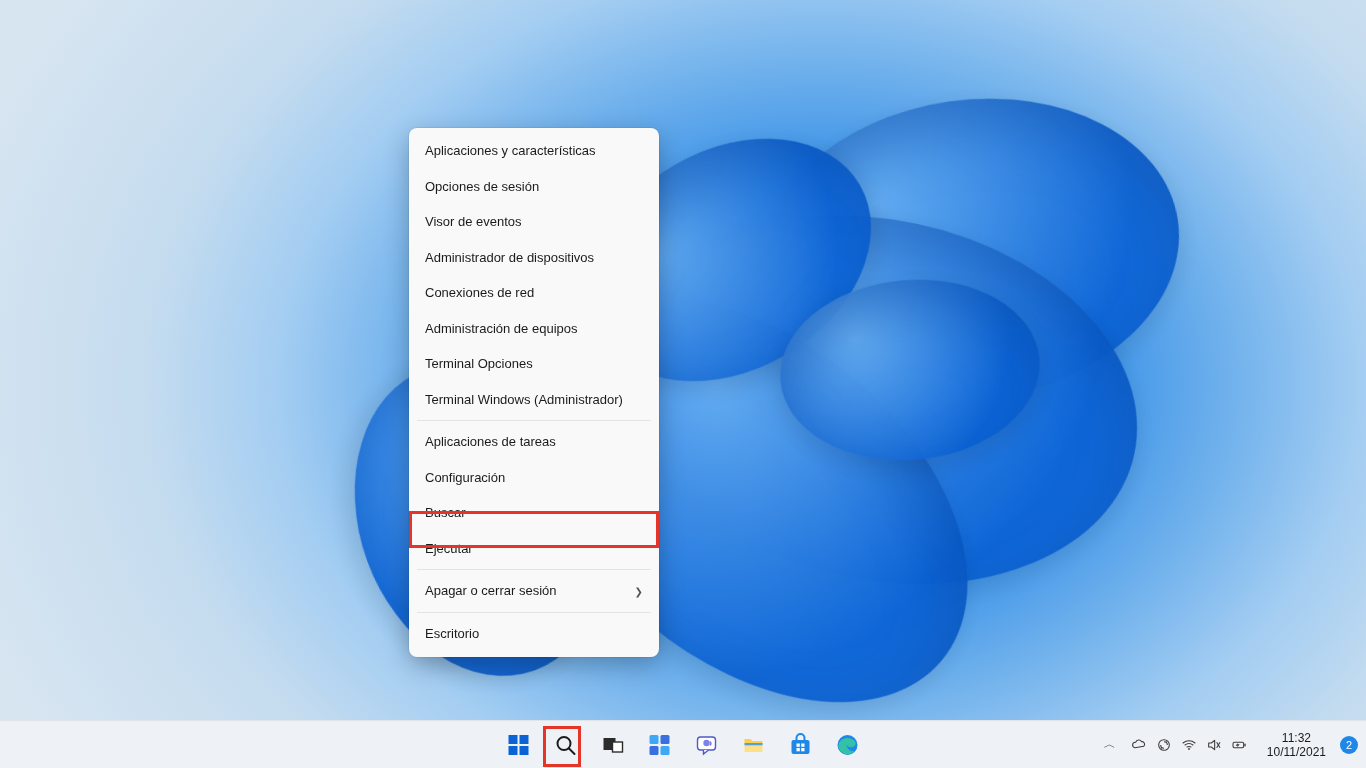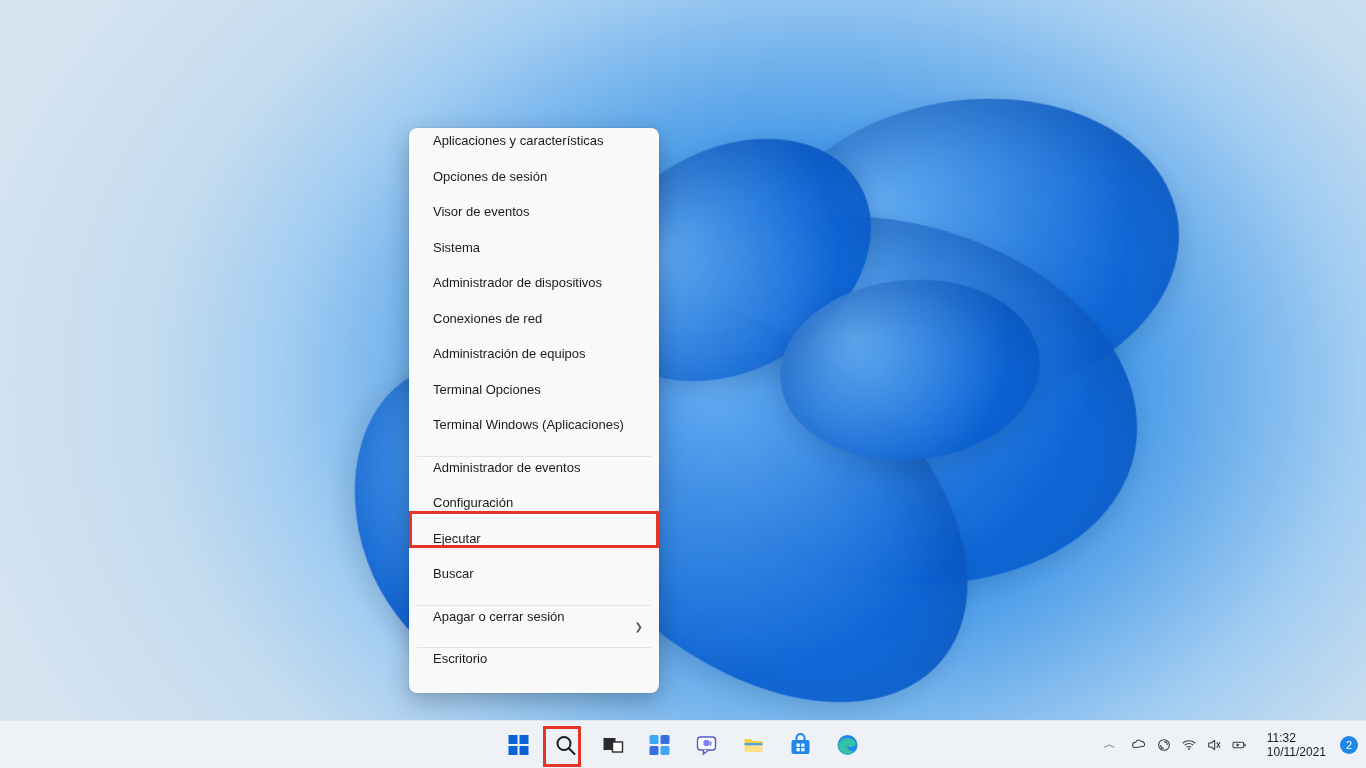--- a/index.html
+++ b/index.html
@@ -18,42 +18,42 @@
   .p5{top:110px;left:340px;width:300px;height:220px;transform:rotate(-30deg);background:radial-gradient(circle at 30% 30%,#1e78e3,#073e8d 75%);}
   .p6{top:240px;left:540px;width:260px;height:180px;transform:rotate(-5deg);background:radial-gradient(circle at 35% 35%,#0a4cb0,#021e55 80%);}
 
   
   .ctx-menu {
     position:absolute; left:409px; top:128px; width:250px;
     background:#f9f9f9; border-radius:8px; padding:5px 0 6px;
     box-shadow:0 8px 24px rgba(0,0,0,.25), 0 0 0 1px rgba(0,0,0,.05);
     font-size:13px; color:#1b1b1b;
   }
-  .ctx-item { position:relative; display:flex; align-items:flex-start; height:35.5px; padding:0 24px; cursor:default; }
+  .ctx-item { position:relative; display:flex; align-items:center; height:35.5px; padding:0 16px; cursor:default; }
   .ctx-item .arrow { position:absolute; right:16px; top:50%; transform:translateY(-50%); font-size:10px; color:#555; }
   .ctx-sep { height:1px; background:#e3e3e3; margin:3px 8px; }
   .highlight-box { position:absolute; border:3px solid #e53528; pointer-events:none; }
   .hl-task { left:409px; top:511px; width:250px; height:37px; }
   .hl-start { left:543px; top:726px; width:38px; height:41px; }
 
   
   .taskbar {
     position:absolute; left:0; bottom:0; width:100%; height:48px;
     background:#eef2f6; border-top:1px solid rgba(0,0,0,.06);
     display:flex; align-items:center;
   }
   .tb-center { position:absolute; left:50%; transform:translateX(-50%); display:flex; gap:7px; align-items:center; height:100%; }
   .tb-btn { width:40px; height:40px; border-radius:4px; display:flex; align-items:center; justify-content:center; cursor:default; }
   .tb-btn svg { width:24px; height:24px; display:block; }
 
   .tray { position:absolute; right:6px; top:0; height:100%; display:flex; align-items:center; gap:2px; }
   .tray-icons { display:flex; align-items:center; gap:9px; padding:0 10px; color:#3b3b3b; }
   .tray-icons svg { width:16px; height:16px; display:block; }
   .chev { font-size:12px; color:#3b3b3b; padding:0 3px; }
-  .clock { text-align:left; font-size:12px; line-height:14px; color:#1b1b1b; padding:2px 8px; }
+  .clock { text-align:center; font-size:12px; line-height:14px; color:#1b1b1b; padding:2px 8px; }
   .notif-badge { width:18px; height:18px; border-radius:50%; background:#1f87e8; color:#fff; font-size:11px; display:flex; align-items:center; justify-content:center; margin-left:4px; margin-right:2px; }
 </style>
 </head>
 <body>
 
 <div class="desktop">
   <div class="swirl">
     <div class="petal p1"></div>
       <div class="petal p2"></div>
       <div class="petal p3"></div>
@@ -66,49 +66,46 @@
     <div class="ctx-item">
         <span>Aplicaciones y características</span>
       </div>
     <div class="ctx-item">
         <span>Opciones de sesión</span>
       </div>
     <div class="ctx-item">
         <span>Visor de eventos</span>
       </div>
     <div class="ctx-item">
-        <span>Sistema</span>
-      </div>
-    <div class="ctx-item">
         <span>Administrador de dispositivos</span>
       </div>
     <div class="ctx-item">
         <span>Conexiones de red</span>
       </div>
     <div class="ctx-item">
         <span>Administración de equipos</span>
       </div>
     <div class="ctx-item">
         <span>Terminal Opciones</span>
       </div>
     <div class="ctx-item">
-        <span>Terminal Windows (Aplicaciones)</span>
+        <span>Terminal Windows (Administrador)</span>
       </div>
     <div class="ctx-sep"></div>
     <div class="ctx-item">
-        <span>Administrador de eventos</span>
+        <span>Aplicaciones de tareas</span>
       </div>
     <div class="ctx-item">
         <span>Configuración</span>
       </div>
     <div class="ctx-item">
+        <span>Buscar</span>
+      </div>
+    <div class="ctx-item">
         <span>Ejecutar</span>
-      </div>
-    <div class="ctx-item">
-        <span>Buscar</span>
       </div>
     <div class="ctx-sep"></div>
     <div class="ctx-item">
         <span>Apagar o cerrar sesión</span>
         <span class="arrow">❯</span>
       </div>
     <div class="ctx-sep"></div>
     <div class="ctx-item">
         <span>Escritorio</span>
       </div>

